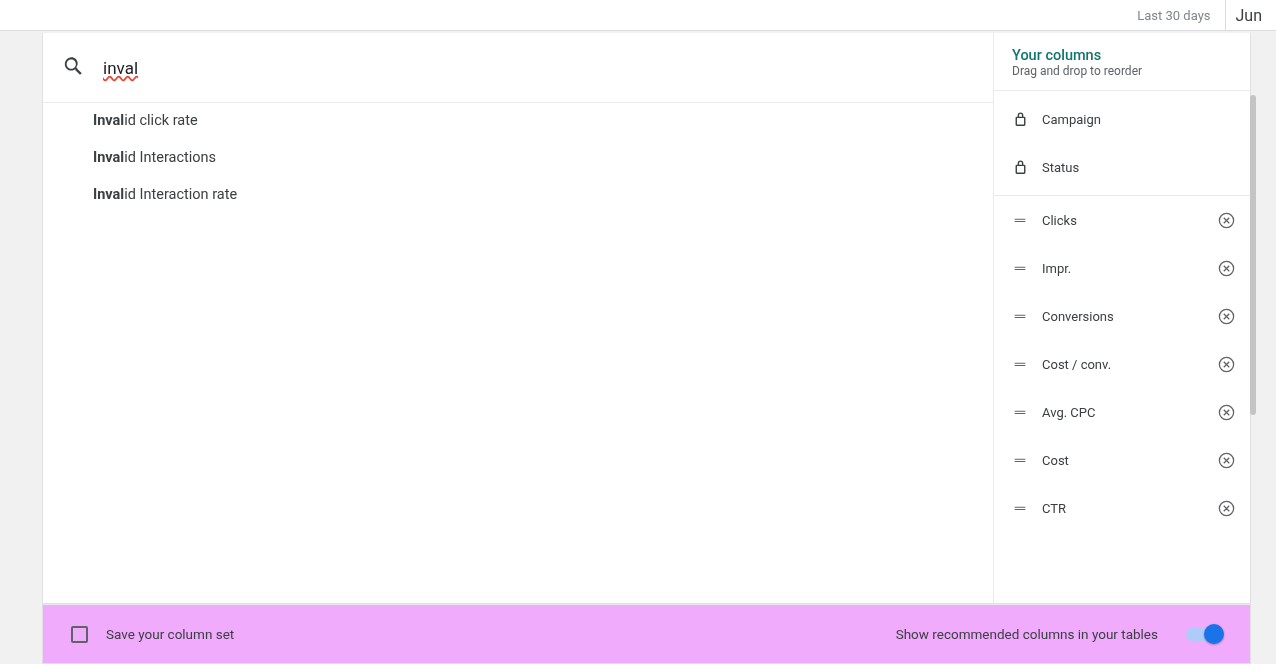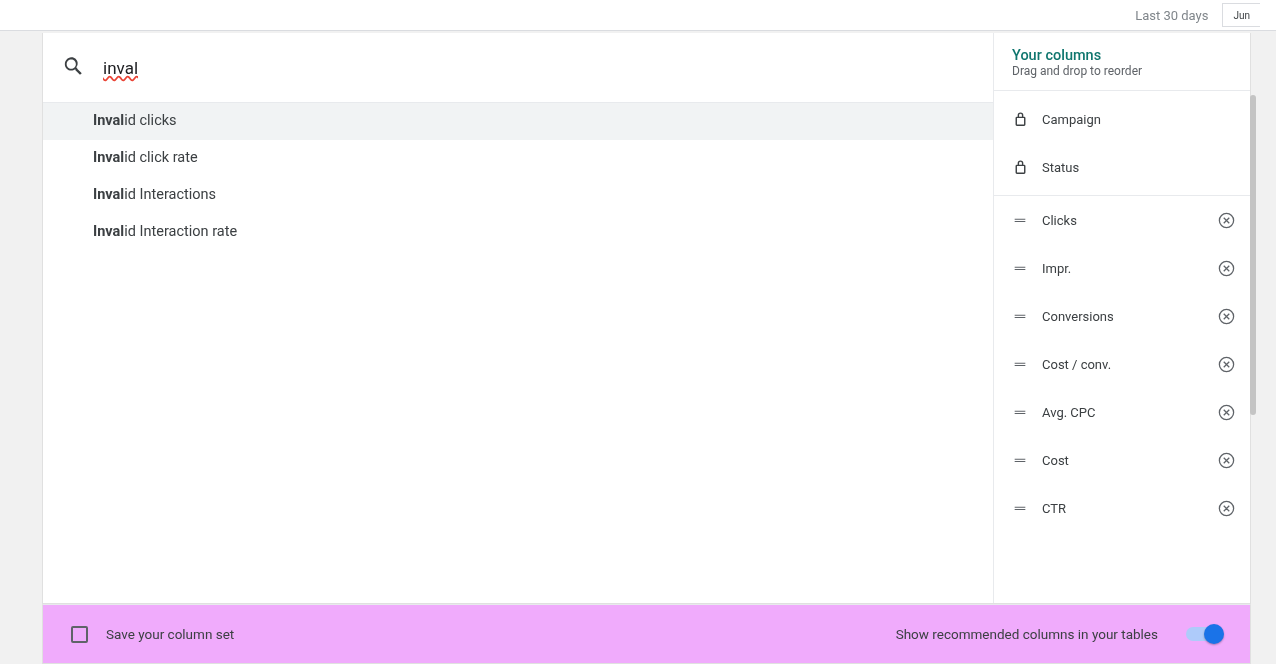--- a/index.html
+++ b/index.html
@@ -11,31 +11,31 @@
     overflow: hidden;
     position: relative;
   }
   .topbar {
     height: 31px;
     background: #fff;
     border-bottom: 1px solid #dadce0;
     display: flex;
     align-items: center;
     justify-content: flex-end;
-    padding-right: 16px;
+    padding-right: 4px;
     font-size: 13px;
     color: #80868b;
   }
   .topbar .date-label { margin-right: 14px; }
   .topbar .jun-btn {
     border: 1px solid #dadce0;
     border-right: none;
     padding: 6px 10px 5px 10px;
     color: #3c4043;
-    font-size: 10px;
+    font-size: 16px;
     background: #fff;
   }
   .main-panel {
     position: absolute;
     left: 42px;
     top: 33px;
     width: 1209px;
     height: 571px;
     background: #fff;
     display: flex;
@@ -178,21 +178,20 @@
   <div class="left-col">
     <div class="search-row">
       <span>
         <svg viewBox="0 0 24 24">
             <path d="M15.5 14h-.79l-.28-.27a6.471 6.471 0 001.57-5.23C15.48 5.01 12.52 2.3 9 2.55 5.08 2.83 2 6.08 2 10c0 3.87 3.13 7 7 7 1.61 0 3.09-.55 4.27-1.46l.27.28v.79l5 4.99L20.49 20l-4.99-5zM9 15c-2.76 0-5-2.24-5-5s2.24-5 5-5 5 2.24 5 5-2.24 5-5 5z"></path>
           </svg>
       </span>
       <div class="search-input" contenteditable="true" style=""><span class="search-underline">inval</span></div>
     </div>
     <div class="suggestions" id="suggestions">
-        <div class="suggest-item highlight"><b>Inval</b>id clicks</div>
         <div class="suggest-item"><b>Inval</b>id click rate</div>
         <div class="suggest-item"><b>Inval</b>id Interactions</div>
         <div class="suggest-item"><b>Inval</b>id Interaction rate</div>
       </div>
   </div>
 
   <div class="right-col">
     <div class="right-header">
       <h3>Your columns</h3>
       <p>Drag and drop to reorder</p>

